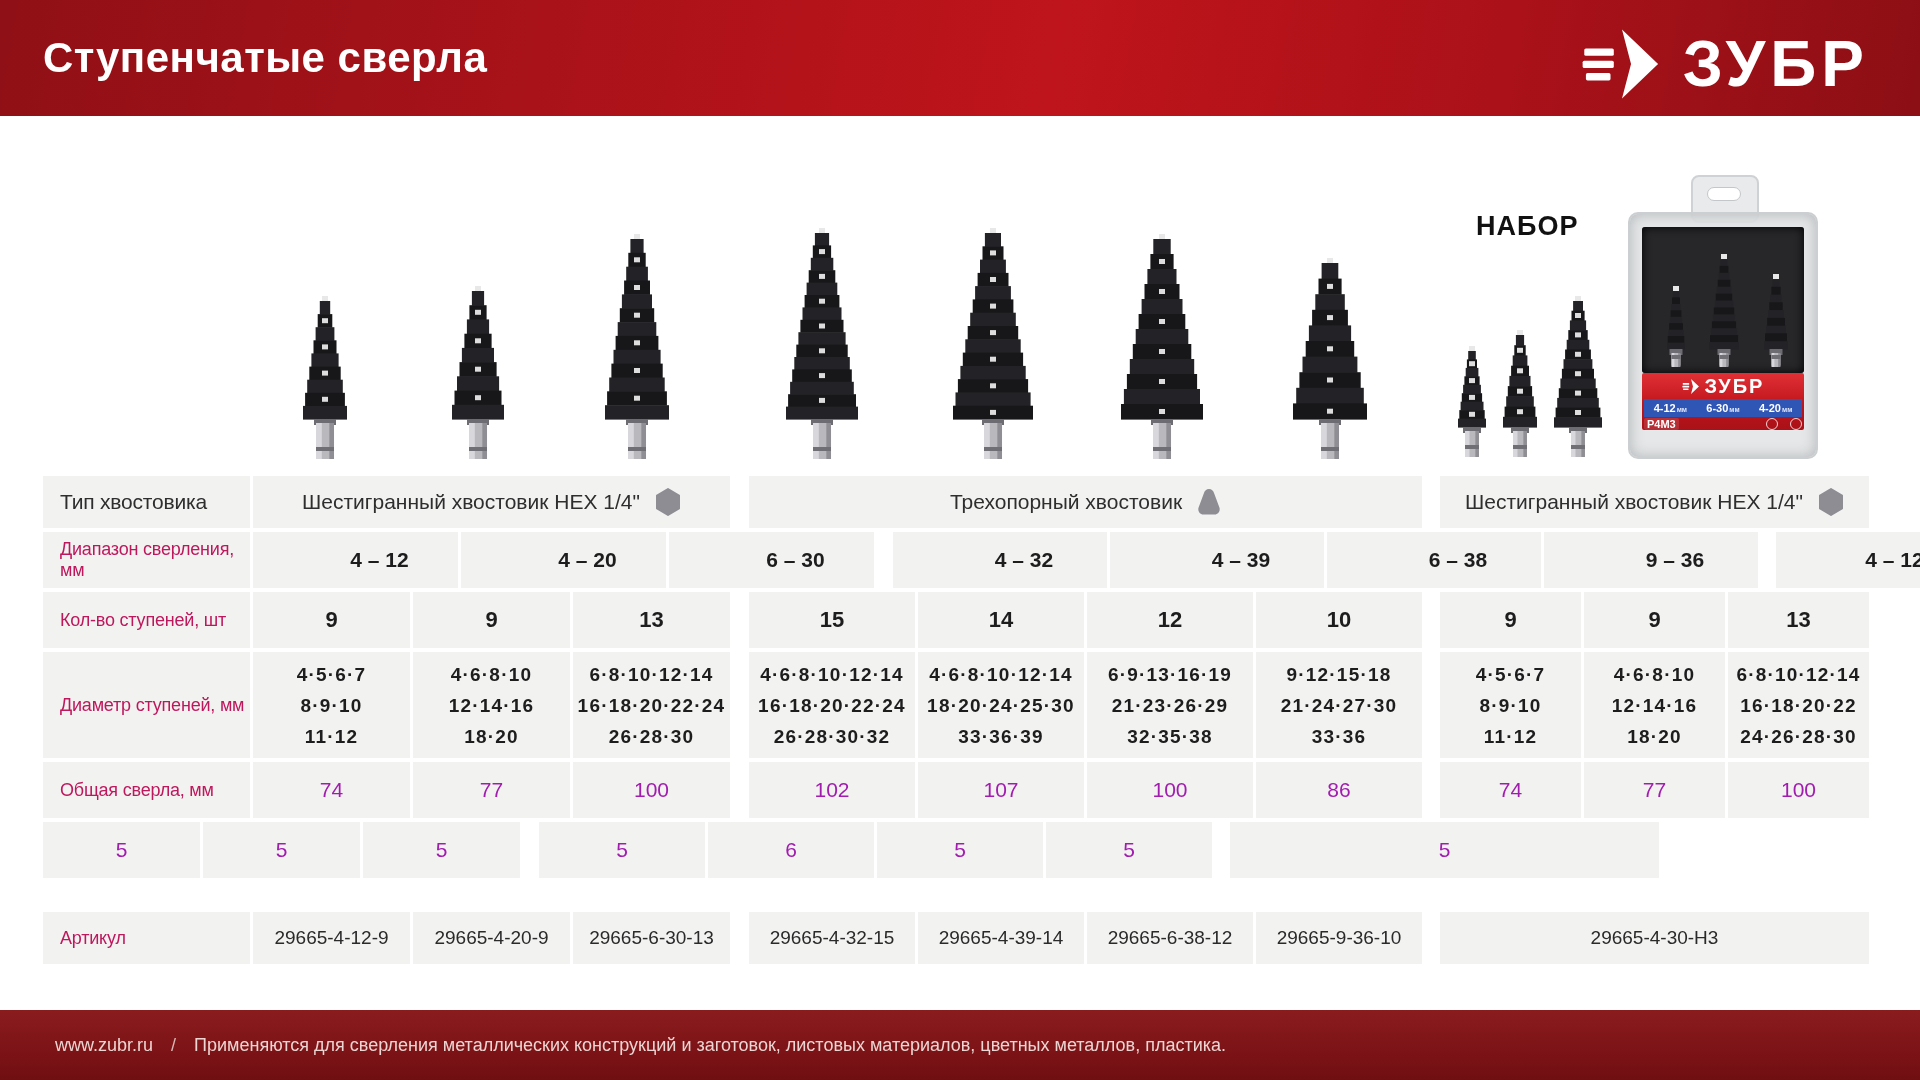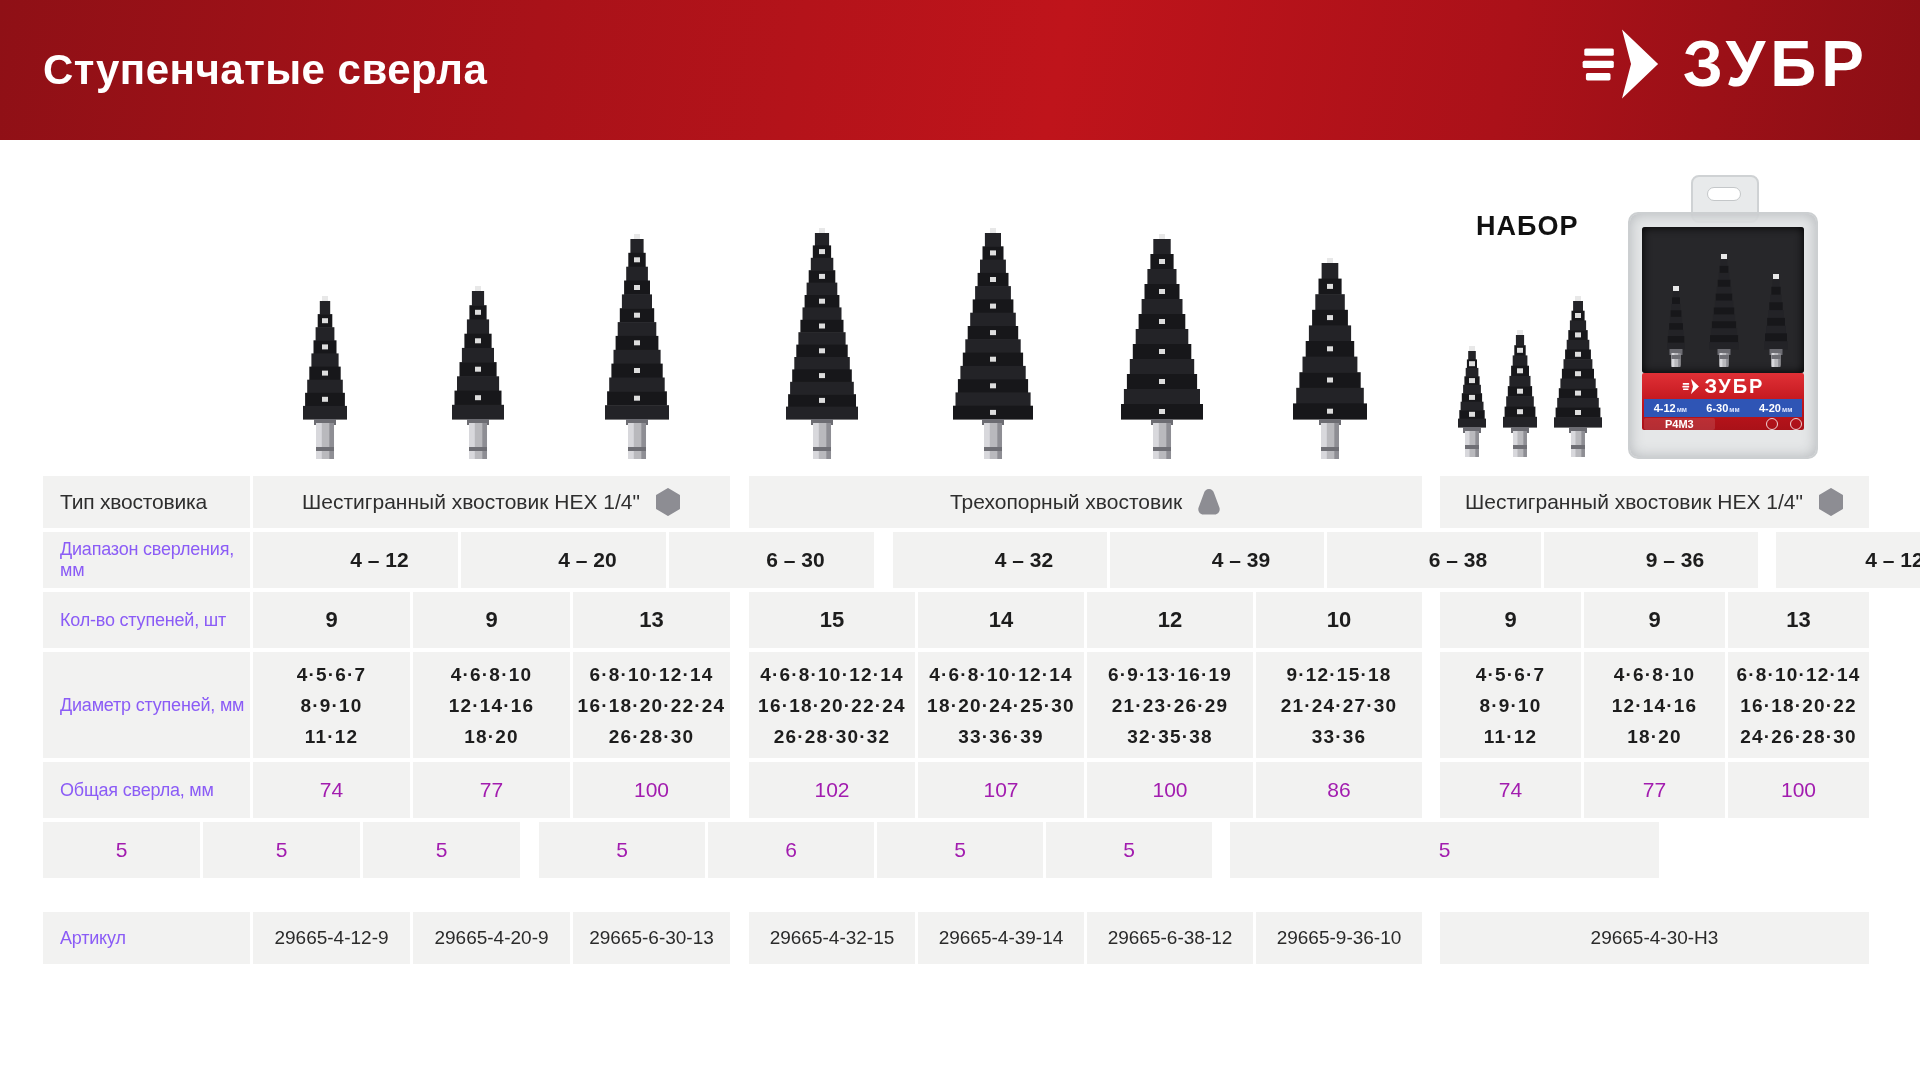--- a/index.html
+++ b/index.html
@@ -1,19 +1,19 @@
 <!DOCTYPE html>
 <html><head>
 <meta charset="utf-8">
 <style>
   html,body{margin:0;padding:0;background:#e8e8e8;}
   .page{position:relative;width:1920px;height:1080px;background:#ffffff;overflow:hidden;
         font-family:"Liberation Sans",sans-serif;}
   
-  .header{position:absolute;left:0;top:0;width:1920px;height:140px;
+  .header{position:absolute;left:0;top:0;width:1920px;height:116px;
           background:linear-gradient(100deg,#8f1016 0%,#a91219 28%,#bf141b 55%,#ab1119 78%,#8c0f15 100%);}
   .page-title{position:absolute;left:43px;top:50%;transform:translateY(-50%);
           color:#fff;font-size:42px;font-weight:bold;letter-spacing:.5px;}
   .logo{position:absolute;right:51px;top:0;height:128px;display:flex;align-items:center;gap:20px;}
   .logo-word{color:#fff;font-size:64px;font-weight:800;letter-spacing:5px;line-height:1;}
   
   .drill{position:absolute;}
   .set-label{position:absolute;left:1476px;top:203px;font-size:27px;font-weight:bold;
           letter-spacing:1px;color:#111;margin-top:8px;}
   
@@ -30,29 +30,29 @@
           background:linear-gradient(180deg,#e03036 0%,#c0151c 55%,#a91118 100%);border-radius:2px;
           display:flex;flex-direction:column;align-items:center;}
   .pkg-brand{display:flex;align-items:center;gap:5px;margin-top:2px;}
   .pkg-brand-word{color:#fff;font-weight:800;font-size:20px;letter-spacing:2px;}
   .pkg-blue{width:158px;height:18px;background:#2f55b5;display:flex;align-items:center;
           justify-content:space-around;margin-top:1px;}
   .pkg-size{color:#fff;font-size:11px;font-weight:bold;}
   .pkg-unit{color:#dfe6ff;font-size:7px;margin-left:1px;}
   .pkg-bottom{width:158px;display:flex;align-items:center;gap:8px;margin-top:1px;}
   .pkg-steel{color:#fff;font-size:11px;font-weight:bold;background:rgba(255,255,255,.12);
-          padding:0 21px;border-radius:2px;}
+          padding:0 3px;border-radius:2px;}
   .pkg-dot{width:10px;height:10px;border-radius:50%;border:1px solid rgba(255,255,255,.8);margin-left:auto;}
   .pkg-dot2{margin-left:4px;}
   
   .trow{position:absolute;left:43px;display:flex;}
   .cell{background:#f2f2f1;margin-right:3px;display:flex;align-items:center;
         justify-content:center;color:#1d1d1d;}
   .lbl{width:207px;justify-content:flex-start;padding-left:17px;box-sizing:border-box;
-        font-size:18px;color:#8b5cf6;letter-spacing:-.2px;}
+        font-size:18px;color:#be185d;letter-spacing:-.2px;}
   .c1{width:157px}.c2{width:166px}.c3{width:141px}
   .m1{width:477px}.m2{width:673px}.m3{width:429px}
   .gend{margin-right:19px}
   .gend2{margin-right:18px}
   .r-shank{top:476px;height:52px}
   .r-range{top:532px;height:56px}
   .r-steps{top:592px;height:56px}
   .r-diam {top:652px;height:106px}
   .r-len  {top:762px;height:56px}
   .r-sh   {top:822px;height:56px}
@@ -256,20 +256,25 @@
     <div class="cell c1 v-art">29665-4-12-9</div>
     <div class="cell c1 v-art">29665-4-20-9</div>
     <div class="cell c1 v-art gend">29665-6-30-13</div>
     <div class="cell c2 v-art">29665-4-32-15</div>
     <div class="cell c2 v-art">29665-4-39-14</div>
     <div class="cell c2 v-art">29665-6-38-12</div>
     <div class="cell c2 v-art gend2">29665-9-36-10</div>
     <div class="cell m3 v-art">29665-4-30-Н3</div>
   </div>
 
+  <div class="footer">
+    <span class="site">www.zubr.ru</span>
+    <span class="sep">/</span>
+    <span class="note">Применяются для сверления металлических конструкций и заготовок, листовых материалов, цветных металлов, пластика.</span>
+  </div>
 
 <div class="drill" style="left: 299px; top: 296px;"><svg width="52" height="166" viewBox="0 0 52 166">
         <rect x="23" y="0" width="6" height="5" fill="#e8e8e8"></rect>
         <rect x="20.8" y="5.0" width="10.4" height="13.7" fill="#232327"></rect>
         <rect x="18.7" y="18.1" width="14.6" height="13.7" fill="#17171a"></rect>
         <rect x="23" y="22.2" width="6" height="5" fill="#dddddd"></rect>
         <rect x="16.6" y="31.2" width="18.8" height="13.7" fill="#232327"></rect>
         <rect x="14.5" y="44.3" width="23.0" height="13.7" fill="#17171a"></rect>
         <rect x="23" y="48.4" width="6" height="5" fill="#dddddd"></rect>
         <rect x="12.4" y="57.4" width="27.2" height="13.7" fill="#232327"></rect>

